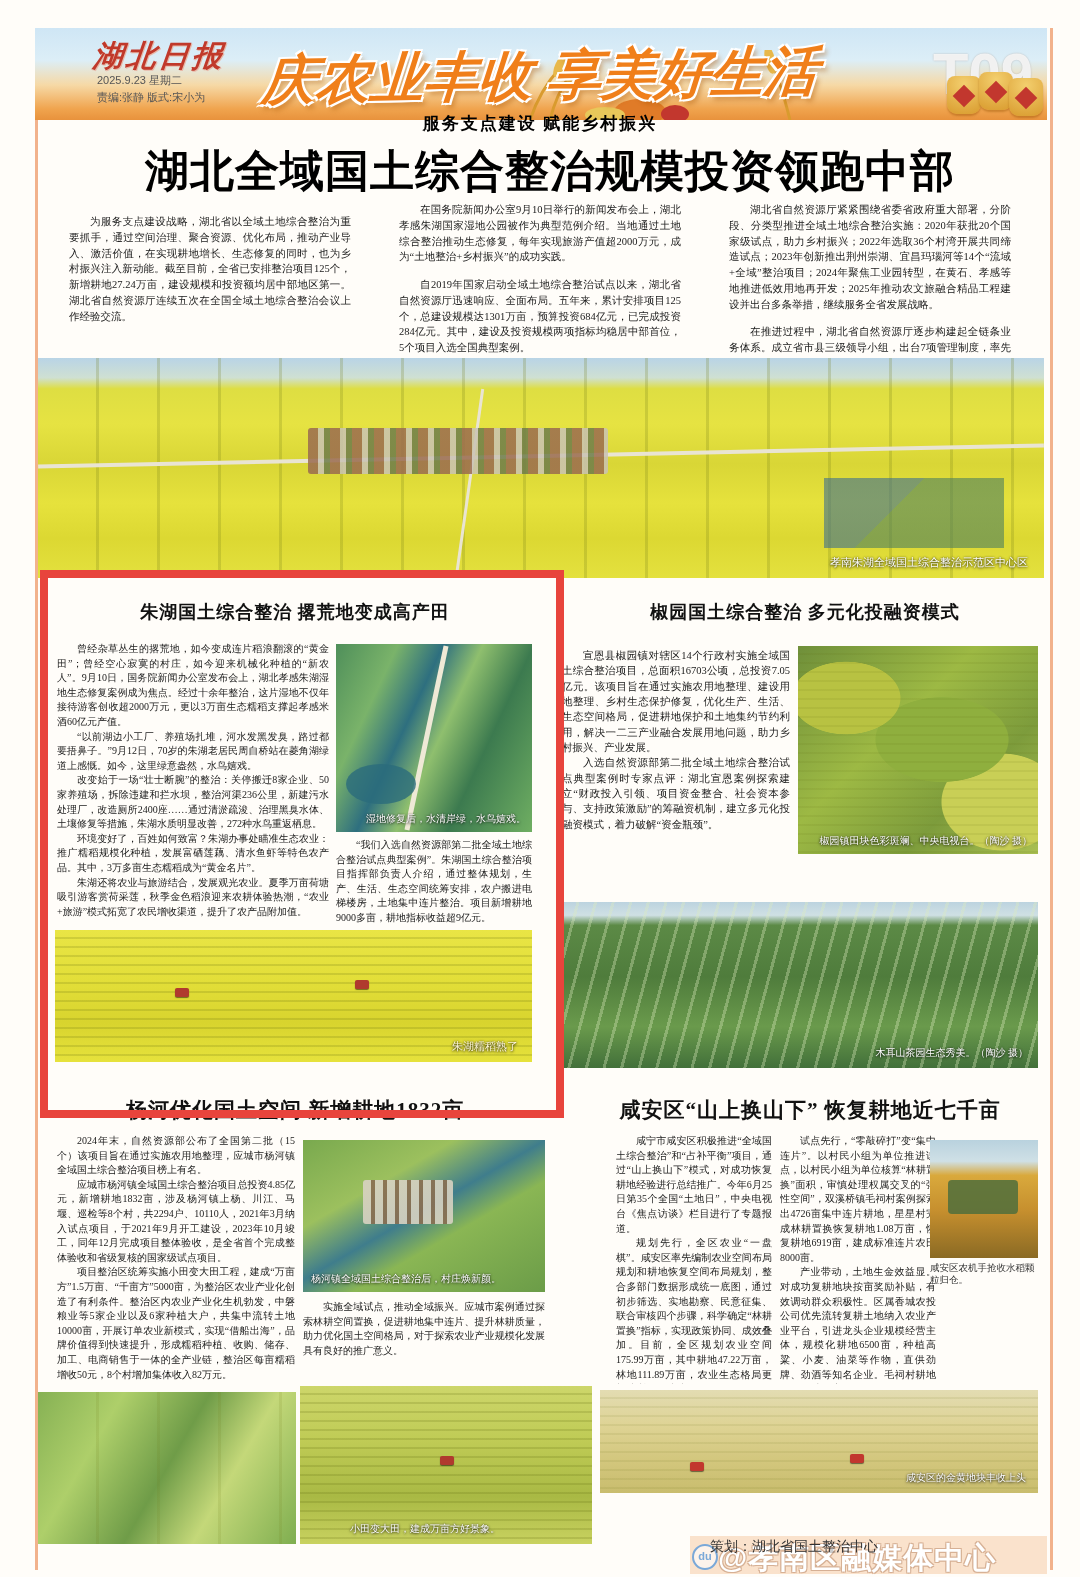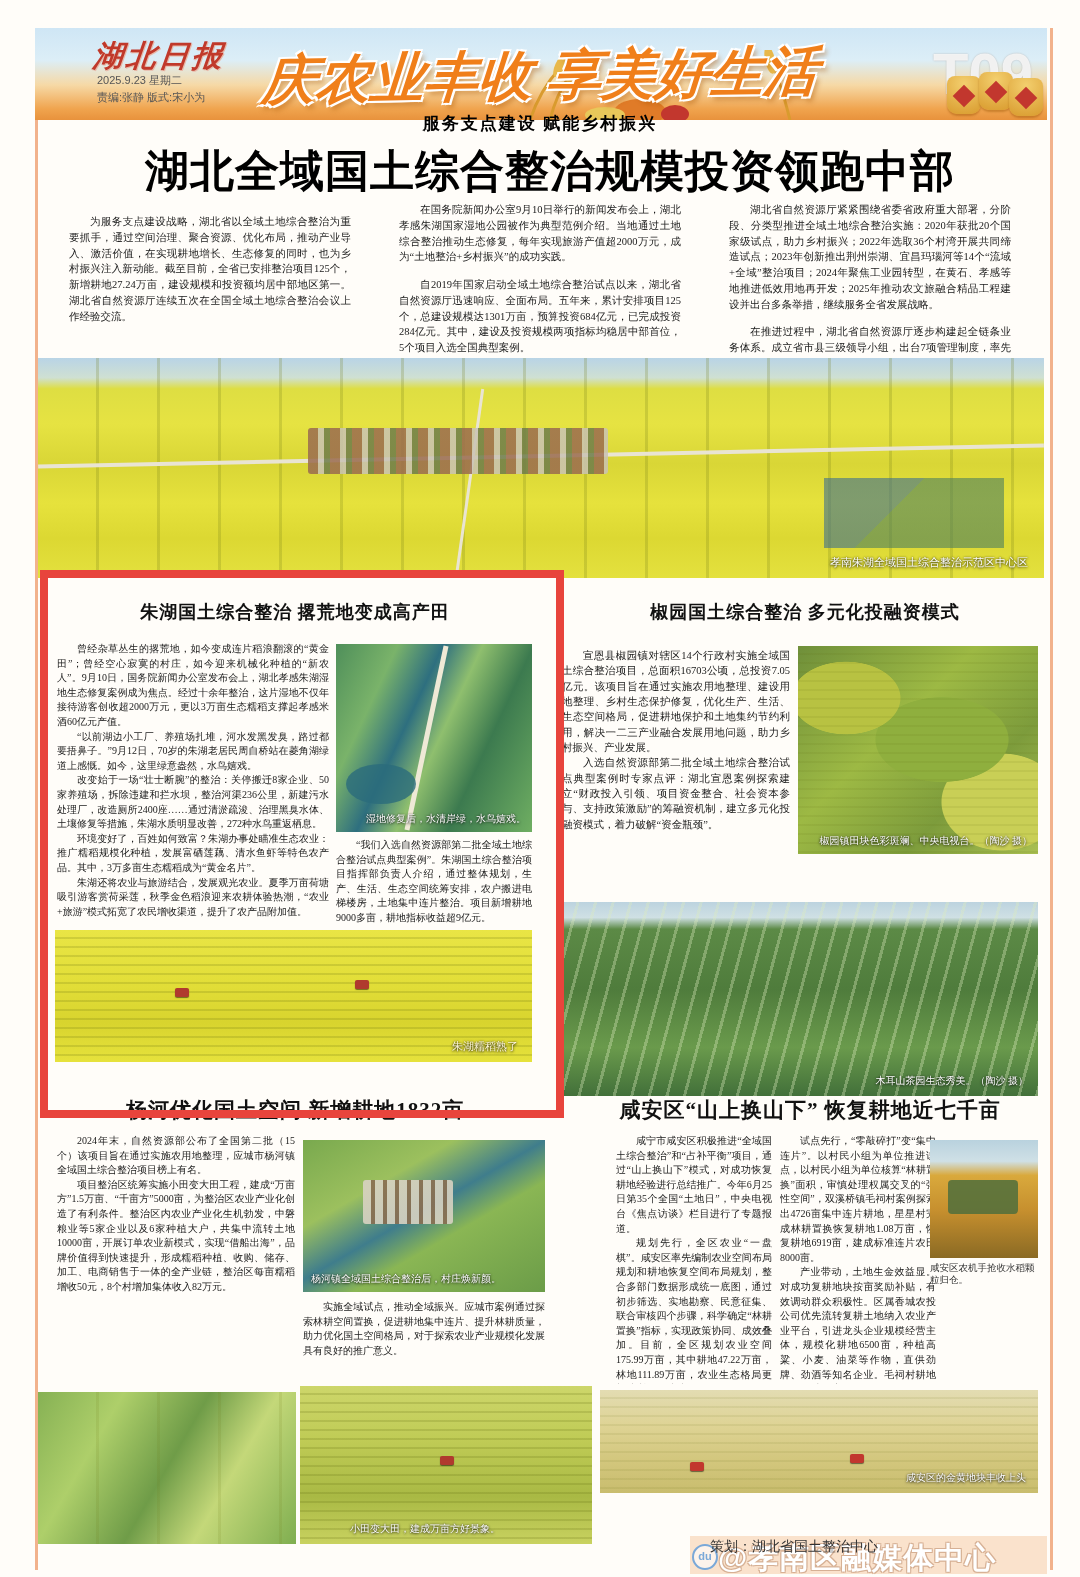--- a/index.html
+++ b/index.html
@@ -127,29 +127,30 @@
   <div class="art-headline" style="left:575px;top:600px;width:460px;">椒园国土综合整治  多元化投融资模式</div>
   <div class="body-col" style="left:562px;top:648px;width:228px;height:250px;font-size:10.5px;">
     <p>宣恩县椒园镇对辖区14个行政村实施全域国土综合整治项目，总面积16703公顷，总投资7.05亿元。该项目旨在通过实施农用地整理、建设用地整理、乡村生态保护修复，优化生产、生活、生态空间格局，促进耕地保护和土地集约节约利用，解决一二三产业融合发展用地问题，助力乡村振兴、产业发展。</p>
     <p>入选自然资源部第二批全域土地综合整治试点典型案例时专家点评：湖北宣恩案例探索建立“财政投入引领、项目资金整合、社会资本参与、支持政策激励”的筹融资机制，建立多元化投融资模式，着力破解“资金瓶颈”。</p>
   </div>
   <div class="photo" style="left:798px;top:646px;width:240px;height:208px;
        background:radial-gradient(ellipse 90px 60px at 20% 25%,#b8c242 0 60%,transparent 61%),radial-gradient(ellipse 110px 70px at 60% 45%,#8faf3e 0 60%,transparent 61%),radial-gradient(ellipse 100px 80px at 85% 75%,#c9cf56 0 60%,transparent 61%),linear-gradient(135deg,#6f8f3a 0%,#9db944 40%,#7d9c3c 70%,#a9bf52 100%);">
     <div class="row-lines" style="opacity:.5;"></div>
     <div class="photo-caption" style="right:6px;bottom:6px;font-size:10px;">椒园镇田块色彩斑斓、中央电视台。（陶沙 摄）</div>
   </div>
-  <div class="photo" style="left:562px;top:902px;width:476px;height:194px;
+  <div class="photo" style="left:562px;top:902px;width:476px;height:166px;
        background:linear-gradient(180deg,#bcd3df 0%,#cfe0e4 8%,#5c8a46 14%,#4f7c3c 45%,#6a9a4c 75%,#42703a 100%);">
     <div style="position:absolute;inset:0;background:repeating-linear-gradient(105deg,transparent 0 14px,rgba(220,235,190,.35) 14px 17px);"></div>
     <div class="photo-caption" style="right:10px;bottom:8px;font-size:10px;">木耳山茶园生态秀美。（陶沙 摄）</div>
   </div>
 
   <div class="art-headline" style="left:60px;top:1096px;width:470px;font-size:21px;">杨河优化国土空间  新增耕地1832亩</div>
   <div class="body-col" style="left:57px;top:1134px;width:238px;height:252px;">
     <p>2024年末，自然资源部公布了全国第二批（15个）该项目旨在通过实施农用地整理，应城市杨河镇全域国土综合整治项目榜上有名。</p>
+    <p>应城市杨河镇全域国土综合整治项目总投资4.85亿元，新增耕地1832亩，涉及杨河镇上杨、川江、马堰、巡检等8个村，共2294户、10110人，2021年3月纳入试点项目，于2021年9月开工建设，2023年10月竣工，同年12月完成项目整体验收，是全省首个完成整体验收和省级复核的国家级试点项目。</p>
     <p>项目整治区统筹实施小田变大田工程，建成“万亩方”1.5万亩、“千亩方”5000亩，为整治区农业产业化创造了有利条件。整治区内农业产业化生机勃发，中磐粮业等5家企业以及6家种植大户，共集中流转土地10000亩，开展订单农业新模式，实现“借船出海”，品牌价值得到快速提升，形成糯稻种植、收购、储存、加工、电商销售于一体的全产业链，整治区每亩糯稻增收50元，8个村增加集体收入82万元。</p>
   </div>
   <div class="photo" style="left:303px;top:1140px;width:242px;height:152px;
        background:linear-gradient(150deg,#79a94e 0%,#9cc05e 30%,#3f7d8c 48%,#8ab654 62%,#6b9c48 100%);">
     <div style="position:absolute;left:60px;top:40px;width:90px;height:44px;background:repeating-linear-gradient(90deg,#d8d2c2 0 8px,#8a6e52 8px 12px);border-radius:3px;opacity:.9;"></div>
     <div class="photo-caption" style="left:8px;bottom:6px;font-size:10px;">杨河镇全域国土综合整治后，村庄焕新颜。</div>
   </div>
   <div class="body-col" style="left:303px;top:1300px;width:242px;height:88px;">
     <p>实施全域试点，推动全域振兴。应城市案例通过探索林耕空间置换，促进耕地集中连片、提升林耕质量，助力优化国土空间格局，对于探索农业产业规模化发展具有良好的推广意义。</p>
   </div>

